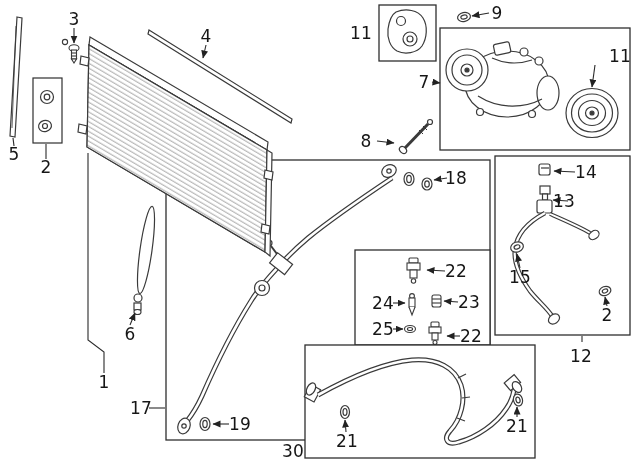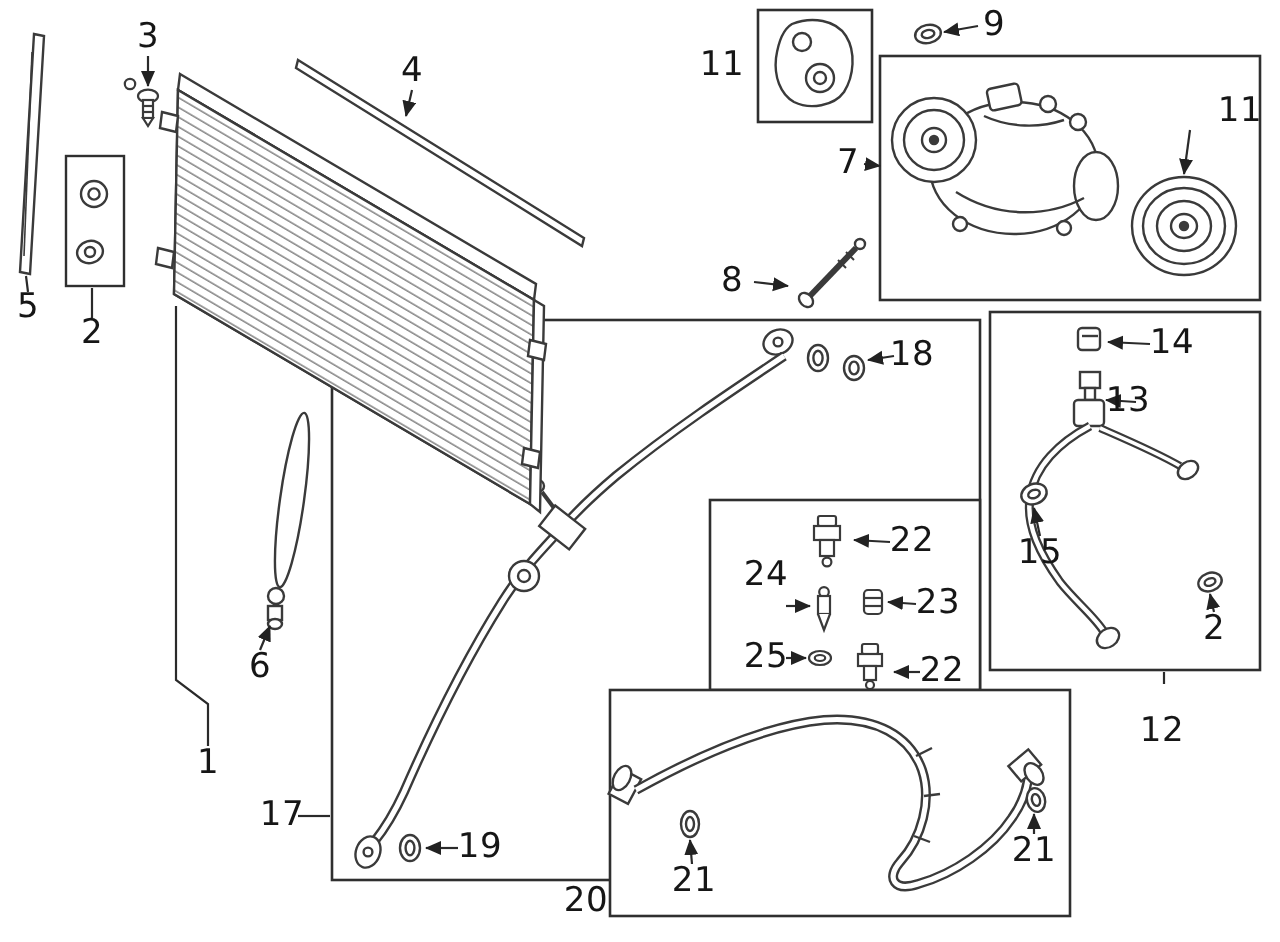--- a/index.html
+++ b/index.html
@@ -257,30 +257,30 @@
   <div class="callout" style="left:46px;top:167px">2</div>
   <div class="callout" style="left:74px;top:19px">3</div>
   <div class="callout" style="left:206px;top:36px">4</div>
   <div class="callout" style="left:14px;top:154px">5</div>
   <div class="callout" style="left:130px;top:334px">6</div>
   <div class="callout" style="left:424px;top:82px">7</div>
   <div class="callout" style="left:366px;top:141px">8</div>
   <div class="callout" style="left:497px;top:13px">9</div>
   <div class="callout" style="left:361px;top:33px">11</div>
   <div class="callout" style="left:620px;top:56px">11</div>
-  <div class="callout" style="left:581px;top:366px">12</div>
+  <div class="callout" style="left:581px;top:356px">12</div>
   <div class="callout" style="left:564px;top:201px">13</div>
   <div class="callout" style="left:586px;top:172px">14</div>
   <div class="callout" style="left:520px;top:277px">15</div>
   <div class="callout" style="left:607px;top:315px">2</div>
   <div class="callout" style="left:141px;top:408px">17</div>
   <div class="callout" style="left:456px;top:178px">18</div>
   <div class="callout" style="left:240px;top:424px">19</div>
-  <div class="callout" style="left:293px;top:451px">20</div>
+  <div class="callout" style="left:293px;top:451px">30</div>
   <div class="callout" style="left:347px;top:441px">21</div>
   <div class="callout" style="left:517px;top:426px">21</div>
   <div class="callout" style="left:471px;top:336px">22</div>
   <div class="callout" style="left:469px;top:302px">23</div>
-  <div class="callout" style="left:383px;top:288px">24</div>
+  <div class="callout" style="left:383px;top:303px">24</div>
   <div class="callout" style="left:383px;top:329px">25</div>
   <div class="callout" style="left:456px;top:271px">22</div>
 
 </div>
 
 </body></html>

